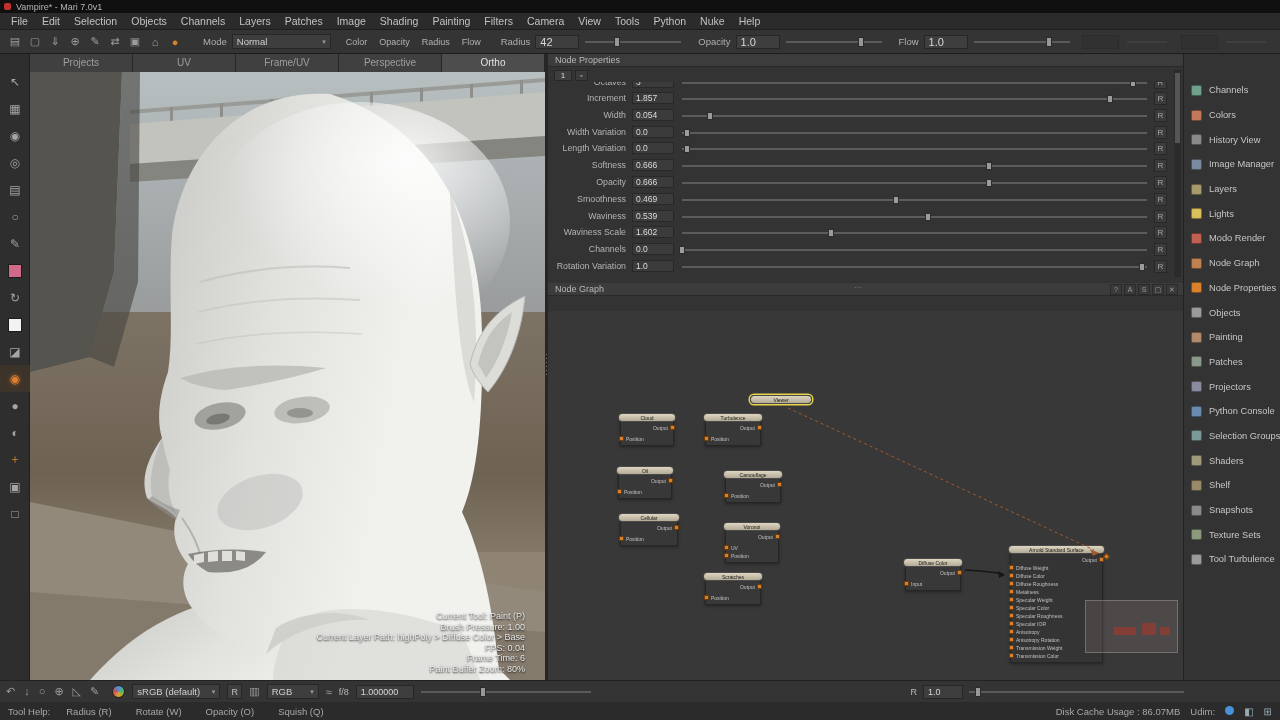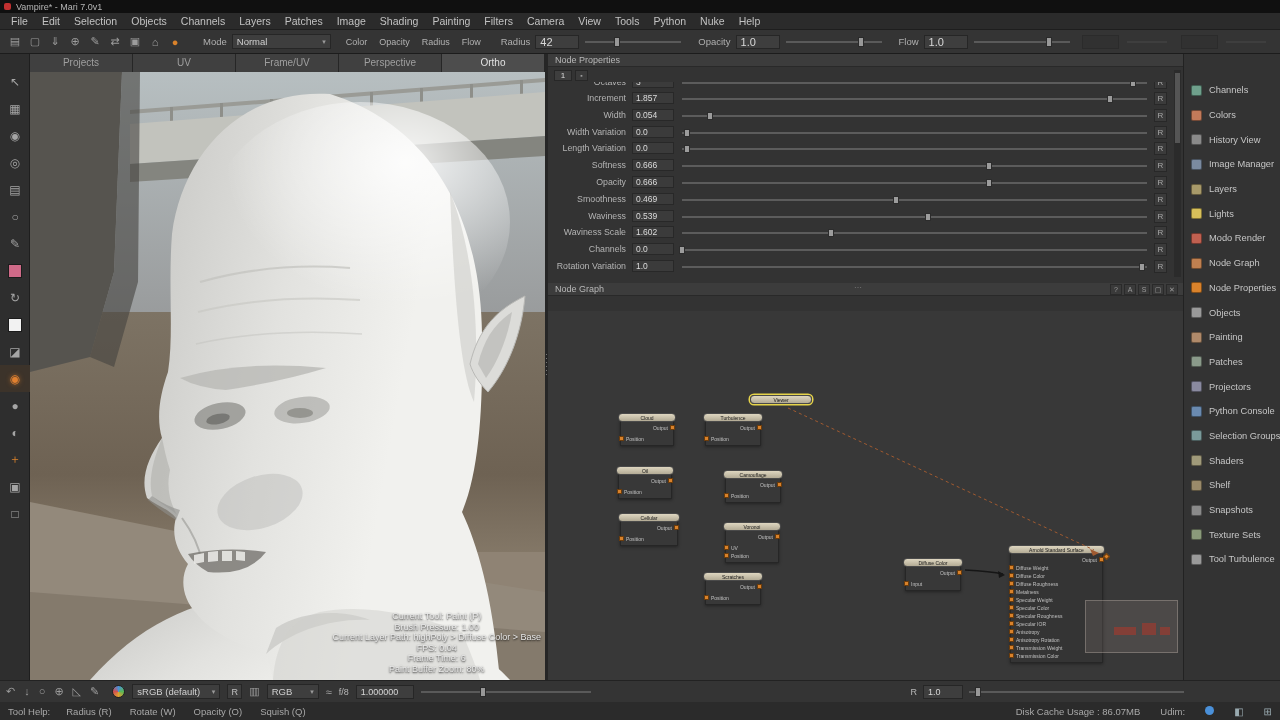--- a/index.html
+++ b/index.html
@@ -35,21 +35,21 @@
 
 #vsplit{position:absolute;left:545px;top:54px;width:3px;height:626px;background:#262626}
 #vsplit:after{content:"";position:absolute;left:1px;top:300px;width:1px;height:22px;background:repeating-linear-gradient(#777 0 1px,transparent 1px 4px)}
 
 #lefttoolbar{position:absolute;left:0;top:54px;width:30px;height:626px;background:#2e2e2e;border-right:1px solid #1e1e1e;padding-top:14px}
 .ltool{width:30px;height:27px;display:flex;align-items:center;justify-content:center;font-size:12px;color:#a5a5a5}
 .ltool.active{color:#e08030;background:#3c332a;text-shadow:0 0 5px rgba(224,128,48,.8)}
 .lswatch{width:14px;height:14px;border:1px solid #1c1c1c}
 
 #viewport{position:absolute;left:30px;top:72px;width:515px;height:608px;overflow:hidden;background:#6a6a6a}
-#vp-overlay{position:absolute;right:4px;bottom:6px;text-align:center;z-index:5}
+#vp-overlay{position:absolute;right:20px;bottom:6px;text-align:right;z-index:5}
 .vp-line{font-size:9px;color:#e8e8e8;text-shadow:0 1px 2px rgba(0,0,0,.9);line-height:10.5px}
 
 #npanel{position:absolute;left:548px;top:54px;width:635px;height:229px;background:#333}
 .panel-header{height:13px;background:#3c3c3c;border-bottom:1px solid #292929;font-size:9px;color:#b8b8b8;display:flex;align-items:center;padding:0 7px;position:relative}
 #np-spinner{position:absolute;left:6px;top:16px;display:flex;gap:3px;align-items:center}
 .np-spinbox{width:18px;height:11px;background:#3e3e3e;border:1px solid #272727;font-size:8px;color:#ddd;text-align:center;line-height:10px}
 .np-sbtn{width:13px;height:11px;background:#3a3a3a;border:1px solid #272727;font-size:7px;color:#999;text-align:center;line-height:10px}
 #np-rows{position:absolute;left:0;top:28px;width:635px}
 .row{position:relative;height:16.8px}
 .row.partial{height:9px;overflow:hidden}
@@ -101,22 +101,22 @@
 .bb-btn{width:15px;height:15px;background:#3e3e3e;border:1px solid #262626;color:#c0c0c0;font-size:9px;text-align:center;line-height:14px}
 .bb-text{font-size:9px;color:#b8b8b8}
 .bb-val{width:58px;height:14px;background:#3e3e3e;border:1px solid #262626;font-size:9px;color:#d6d6d6;line-height:13px;padding-left:4px}
 .bb-val.small{width:40px}
 .bb-track{position:relative;width:170px;height:2px;background:#5a5a5a}
 .bb-track.wide{width:215px}
 .bb-handle{position:absolute;top:-4px;width:6px;height:10px;background:#989898;border:1px solid #2a2a2a}
 .bb-right{display:flex;align-items:center;gap:6px;margin-left:auto;margin-right:96px}
 
 #statusbar{position:absolute;left:0;top:702px;width:1280px;height:18px;background:#2b2b2b;display:flex;align-items:center;padding:0 8px;font-size:9.5px;color:#a8a8a8}
-#status-hints{display:flex;gap:18px;margin-left:16px}
-#status-right{margin-left:auto;display:flex;align-items:flex-start;gap:20px}
+#status-hints{display:flex;gap:24px;margin-left:16px}
+#status-right{margin-left:auto;display:flex;align-items:flex-start;gap:10px}
 .tray-dot{width:9px;height:9px;border-radius:50%;background:#4a90d9}
 .tray-glyph{font-size:10px;color:#99aab0}
 
 #watermark{position:absolute;left:930px;top:26px;width:348px;text-align:right;z-index:60;color:#fff;white-space:nowrap}
 #wm-text{font-size:20px;font-weight:bold;letter-spacing:1px;text-shadow:0 1px 3px rgba(0,0,0,.45)}
 #wm-logo{font-size:23px;font-weight:bold;font-style:italic;margin-left:7px;letter-spacing:.5px;text-shadow:0 1px 3px rgba(0,0,0,.45)}
 </style>
 </head>
 <body>
 

